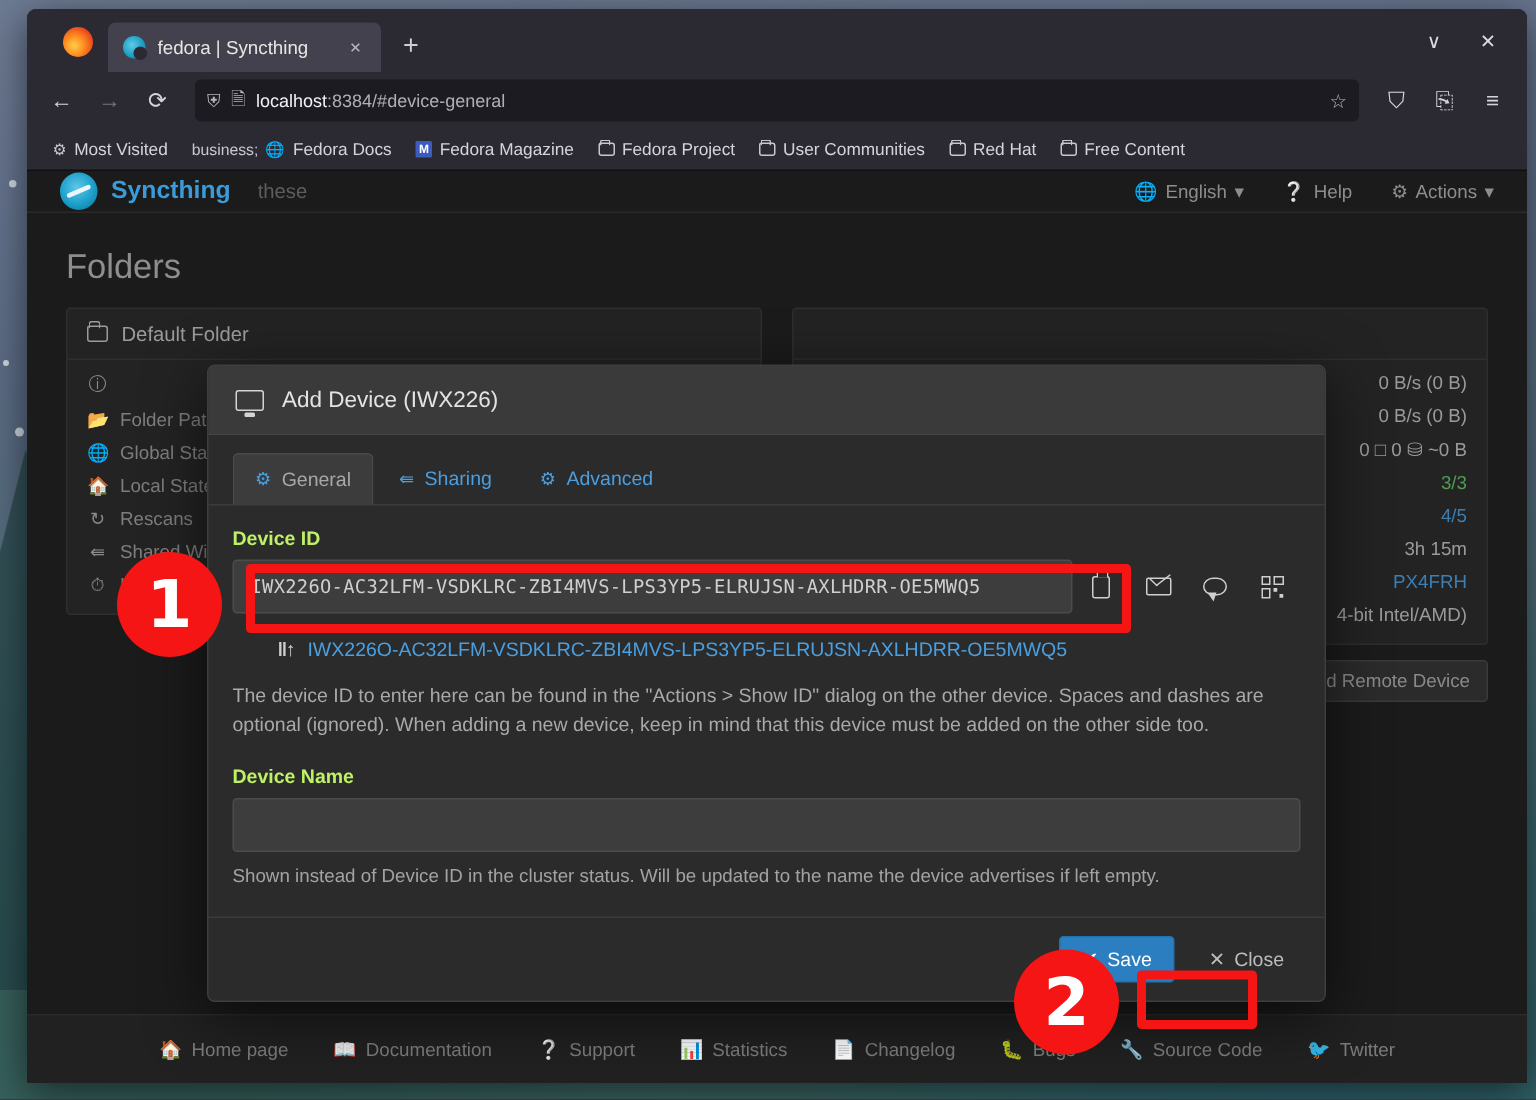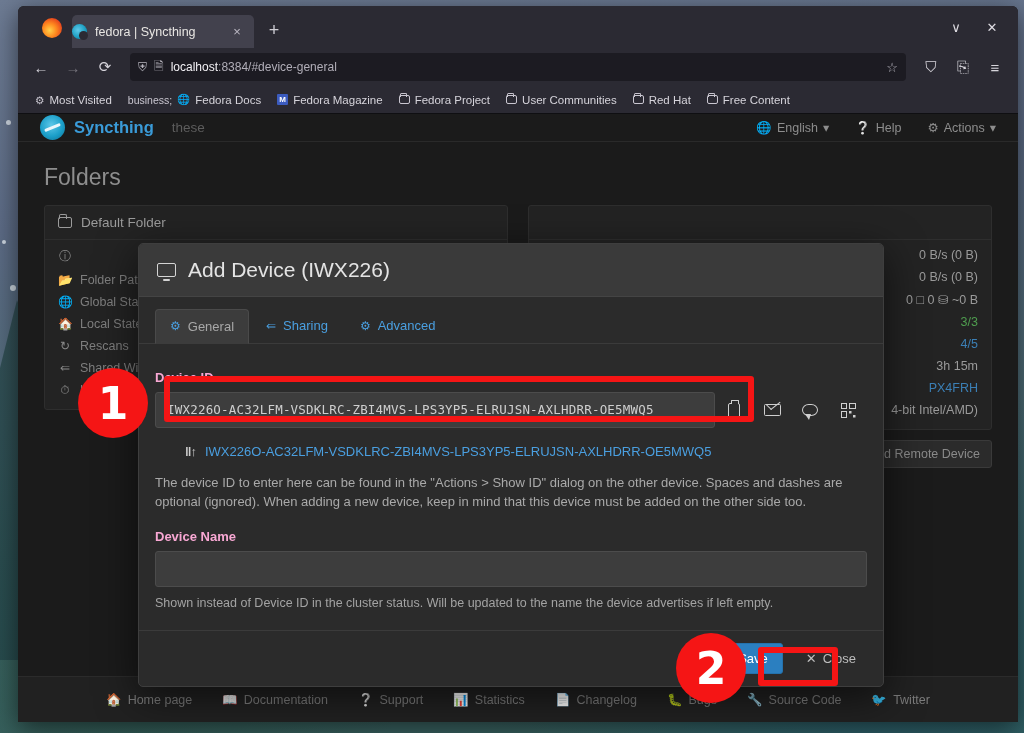--- a/index.html
+++ b/index.html
@@ -44,21 +44,21 @@
     position: relative;
   }
   .ff-logo {
     width: 20px; height: 20px; margin: 0 10px 10px 14px;
     border-radius: 50%;
     background: radial-gradient(circle at 38% 62%, #ffd04a 0%, #ff8b1f 38%, #e8491c 72%, #b3239b 100%);
     flex: none;
   }
   .tab {
     display: flex; align-items: center; gap: 8px;
-    height: 33px; padding: 0 8px 0 0; min-width: 182px;
+    height: 33px; padding: 0 8px 0 10px; min-width: 182px;
     background: #42414d; border-radius: 5px 5px 0 0;
     margin-bottom: 0; position: relative;
   }
   .tab-favicon {
     width: 15px; height: 15px; border-radius: 50%; flex: none;
     background: radial-gradient(circle at 40% 40%, #5fc9ea 0%, #1da0c3 55%, #0c6f92 100%);
     position: relative;
   }
   .tab-favicon::after {
     content: ""; position: absolute; right: -1px; bottom: -1px;
@@ -213,41 +213,41 @@
     display: flex; align-items: center; gap: 12px;
   }
   .monitor {
     width: 19px; height: 14px; border: 1.8px solid #d4d4d4; border-radius: 2px;
     position: relative; flex: none;
   }
   .monitor::after {
     content: ""; position: absolute; left: 5px; bottom: -5px; width: 7px; height: 2.2px;
     background: #d4d4d4; border-radius: 1px;
   }
-  .modal-title { color: #e4e4e4; font-size: 21px; }
+  .modal-title { color: #e4e4e4; font-size: 15px; }
 
   .tabs {
     display: flex; gap: 2px; padding: 12px 16px 0;
     border-bottom: 1px solid #3b3b3b;
   }
   .tabitem {
     padding: 8px 14px 9px; font-size: 13px; color: #4a9fe0;
     display: flex; align-items: center; gap: 7px;
     border-radius: 4px 4px 0 0; border: 1px solid transparent;
   }
   .tabitem.active {
     background: #3c3c3c; color: #a8a8a8;
     border-color: #4a4a4a; border-bottom-color: #3c3c3c;
     margin-bottom: -1px;
   }
   .tabitem.active .ti { color: #4a9fe0; }
   .ti { font-size: 12px; }
 
   .modal-body { padding: 14px 16px 4px; }
-  .flabel { color: #f9a8d4; font-size: 13px; font-weight: bold; margin-bottom: 7px; margin-top: 12px; }
+  .flabel { color: #bef264; font-size: 13px; font-weight: bold; margin-bottom: 7px; }
 
   .idrow { display: flex; align-items: stretch; gap: 0; }
   .idfield {
     flex: 1; background: #3d3d3d; border: 1px solid #4c4c4c; border-radius: 3px;
     padding: 9px 11px; color: #cfcfcf;
     font-family: "DejaVu Sans Mono", monospace; font-size: 12.5px;
     letter-spacing: .2px; white-space: nowrap; overflow: hidden;
   }
   .idbtns { display: flex; align-items: center; gap: 0; }
   .idbtn {

